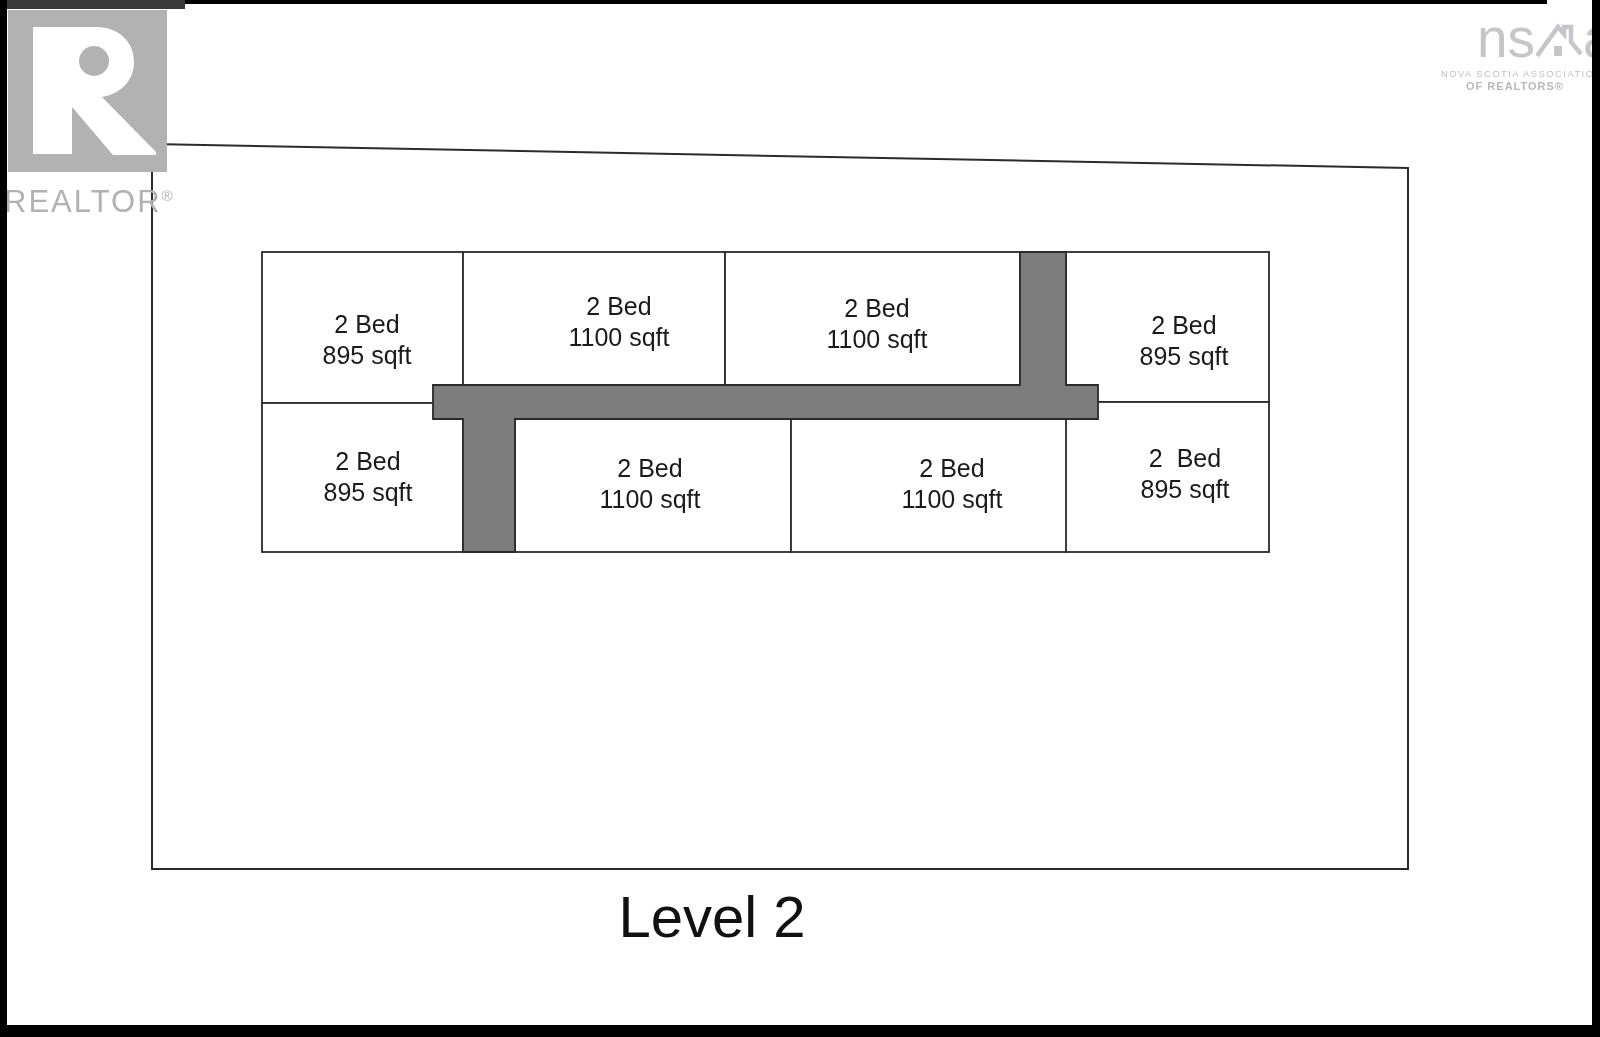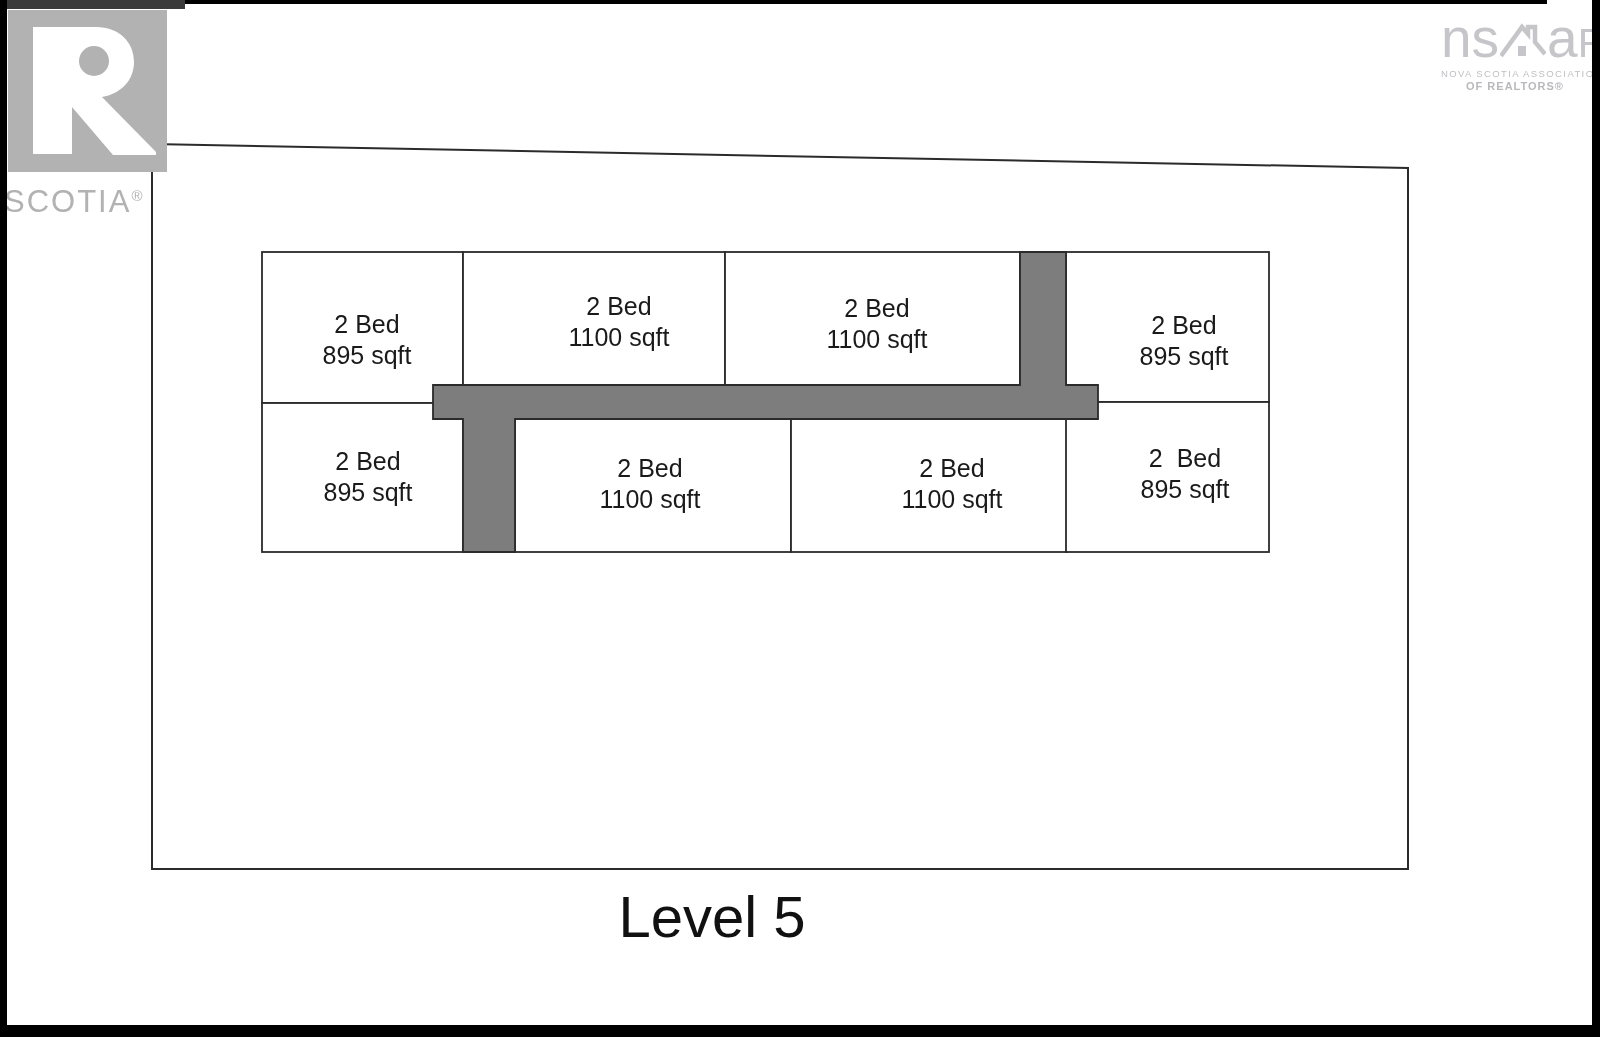--- a/index.html
+++ b/index.html
@@ -35,21 +35,21 @@
 
   
   .realtor-mark{position:absolute;left:8px;top:10px;width:170px;}
   .realtor-square{width:159px;height:162px;background:#b2b2b2;}
   .realtor-text{position:absolute;left:-4px;top:174px;font-size:31px;letter-spacing:2px;
                 color:#b2b2b2;white-space:nowrap;}
   .realtor-text sup{font-size:15px;letter-spacing:0;}
 
   
   .nsar{position:absolute;left:1441px;top:18px;width:148px;color:#c6c6ca;}
-  .nsar-row{display:flex;align-items:baseline;justify-content:flex-start;}
+  .nsar-row{display:flex;align-items:baseline;justify-content:flex-start;margin-left:36px;}
   .nsar-big{font-size:55px;line-height:40px;letter-spacing:0px;}
   .nsar-r{font-size:41px;line-height:40px;}
   .nsar-house{position:relative;top:1px;margin:0 1px;}
   .nsar-tag1{margin-top:5px;font-size:9.5px;letter-spacing:1.4px;text-align:center;
              color:#bfbfc3;white-space:nowrap;}
   .nsar-tag2{margin-top:1px;font-size:11px;font-weight:bold;letter-spacing:1px;
              text-align:center;color:#b9b9bd;white-space:nowrap;}
 </style>
 </head>
 <body>
@@ -98,32 +98,32 @@
   </div>
   <div class="unit-label u7">
     <span>2 Bed</span>
     <span>1100 sqft</span>
   </div>
   <div class="unit-label u8">
     <span>2  Bed</span>
     <span>895 sqft</span>
   </div>
 
-  <div class="level-label">Level 5</div>
+  <div class="level-label">Level 2</div>
 
   <div class="realtor-mark">
     <div class="realtor-square">
       <svg width="159" height="162" viewBox="0 0 159 162">
         <rect x="25" y="17" width="39" height="127" fill="#ffffff"></rect>
         <path d="M64,17 L88,17 C111,17 126,32 126,52 C126,71 112,84 94,87 L148,142 L148,145 L105,145 L64,97 Z" fill="#ffffff"></path>
         <circle cx="86" cy="51" r="15" fill="#b2b2b2"></circle>
       </svg>
     </div>
     <div class="realtor-text">
-      <span>SCOTIA</span><sup>®</sup>
+      <span>REALTOR</span><sup>®</sup>
     </div>
   </div>
 
   <div class="nsar">
     <div class="nsar-row">
       <span class="nsar-big">ns</span>
       <span class="nsar-house">
         <svg width="46" height="36" viewBox="0 0 46 36">
           <path d="M1,34 L22,5 L28,12 L28,5 L35,5 L35,20 L45,32" fill="none" stroke="#c6c6ca" stroke-width="4.5" stroke-linejoin="miter"></path>
           <rect x="18" y="24" width="8" height="10" fill="#c6c6ca"></rect>

